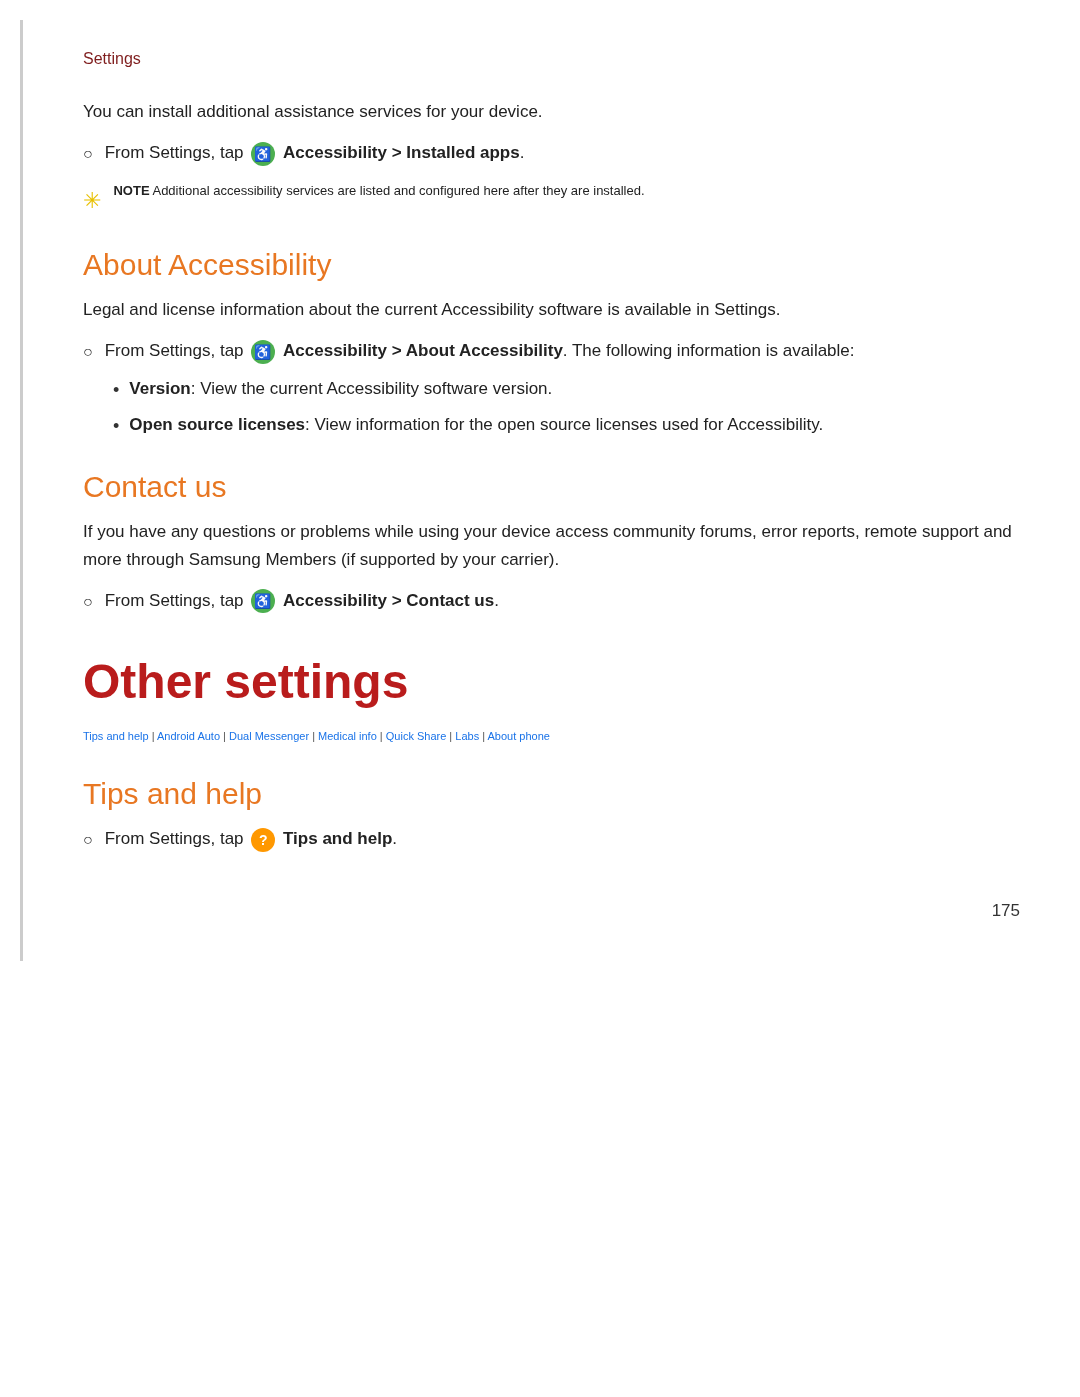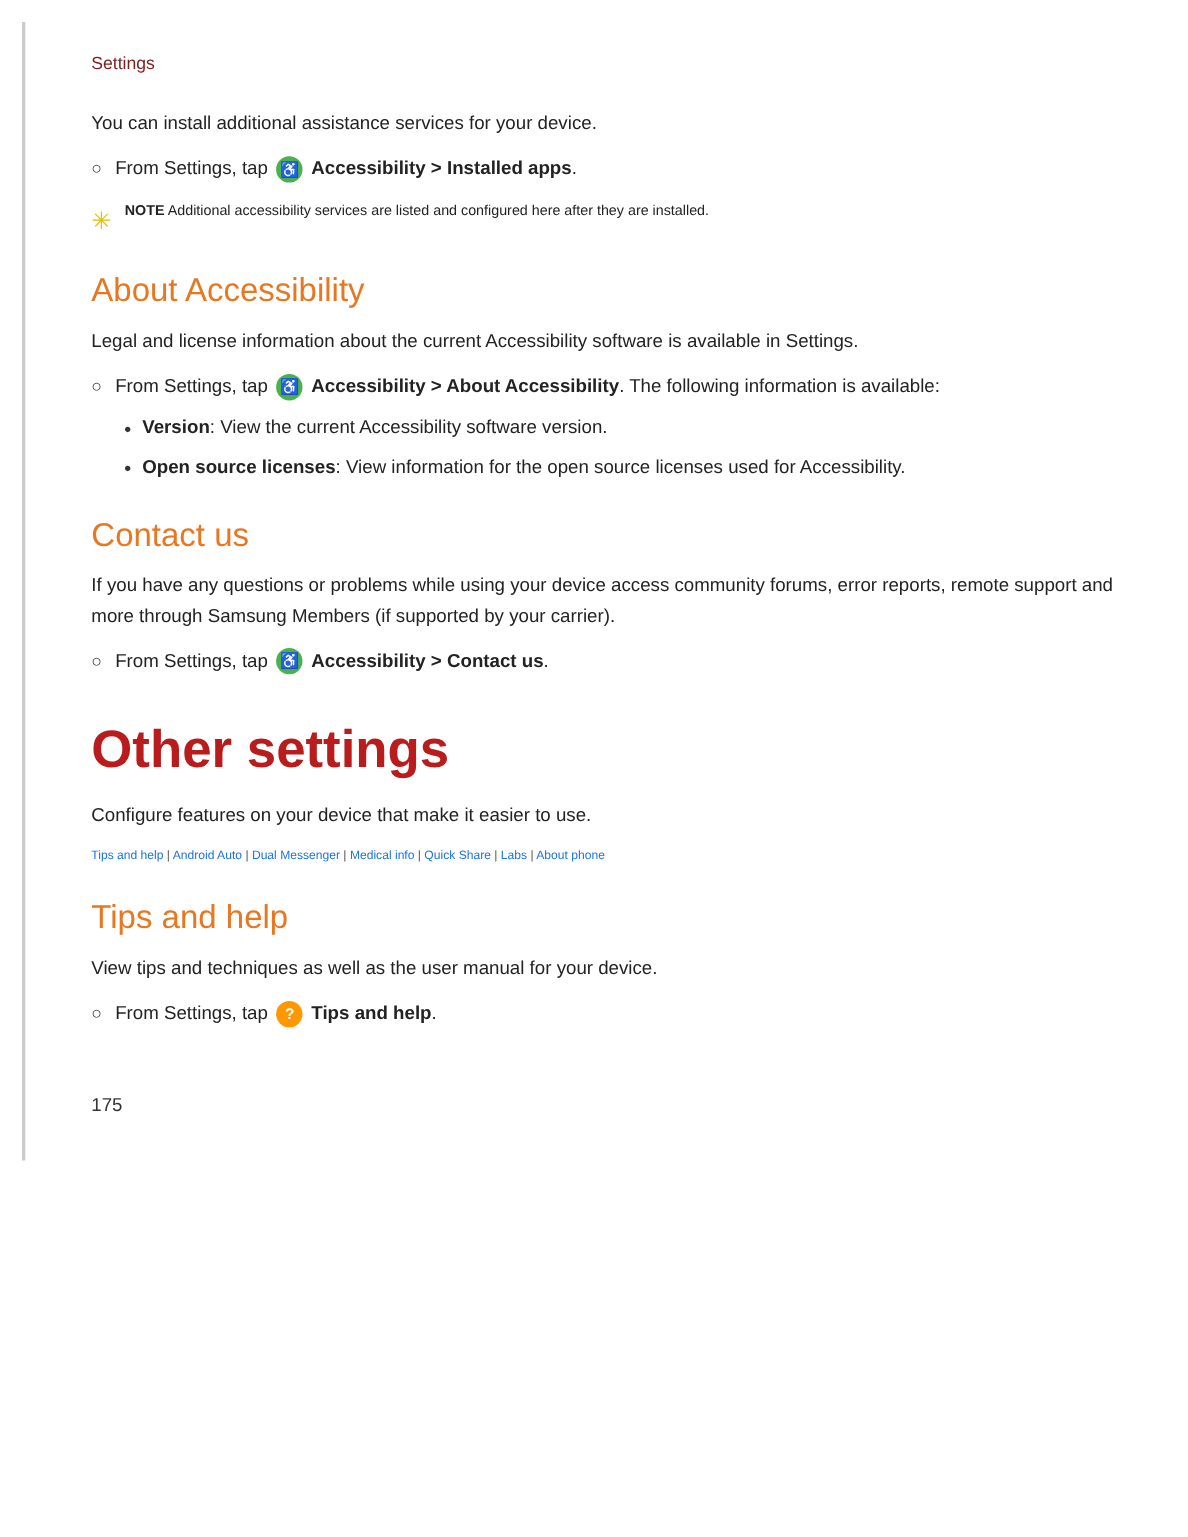--- a/index.html
+++ b/index.html
@@ -153,25 +153,25 @@
       margin-bottom: 18px;
     }
     .link-text {
       color: #1a73e8;
       text-decoration: none;
     }
     .separator {
       color: #555;
     }
     .page-number {
-      text-align: left;
+      text-align: right;
       font-family: Arial, sans-serif;
       font-size: 17px;
       color: #333;
-      margin-top: 60px;
+      margin-top: 48px;
     }
     .inline-icon {
       display: inline-block;
       vertical-align: middle;
       margin: 0 3px;
     }
     .section-divider {
       margin-top: 10px;
     }
   </style>
@@ -233,30 +233,28 @@
       <span>
         <span>From Settings, tap </span>
         <span class="icon-accessibility inline-icon"></span>
         <span class="bold">Accessibility &gt; Contact us</span><span>.</span>
       </span>
     </div>
   </div>
 
   <div class="section-divider">
     <h1 class="big-heading">Other settings</h1>
-    <p class="body-text">Configure features on your device that make it easier to use.</p>
 
     <div class="links-line">
       <a class="link-text" href="#">Tips and help</a><span class="separator"> | </span><a class="link-text" href="#">Android Auto</a><span class="separator"> | </span><a class="link-text" href="#">Dual Messenger</a><span class="separator"> | </span><a class="link-text" href="#">Medical info</a><span class="separator"> | </span><a class="link-text" href="#">Quick Share</a><span class="separator"> | </span><a class="link-text" href="#">Labs</a><span class="separator"> | </span><a class="link-text" href="#">About phone</a>
     </div>
   </div>
 
   <div class="section-divider">
     <h2 class="section-heading">Tips and help</h2>
-    <p class="body-text">View tips and techniques as well as the user manual for your device.</p>
 
     <div class="list-item-outer">
       <span class="bullet-circle">○</span>
       <span>
         <span>From Settings, tap </span>
         <span class="icon-tips inline-icon"></span>
         <span class="bold">Tips and help</span><span>.</span>
       </span>
     </div>
   </div>

